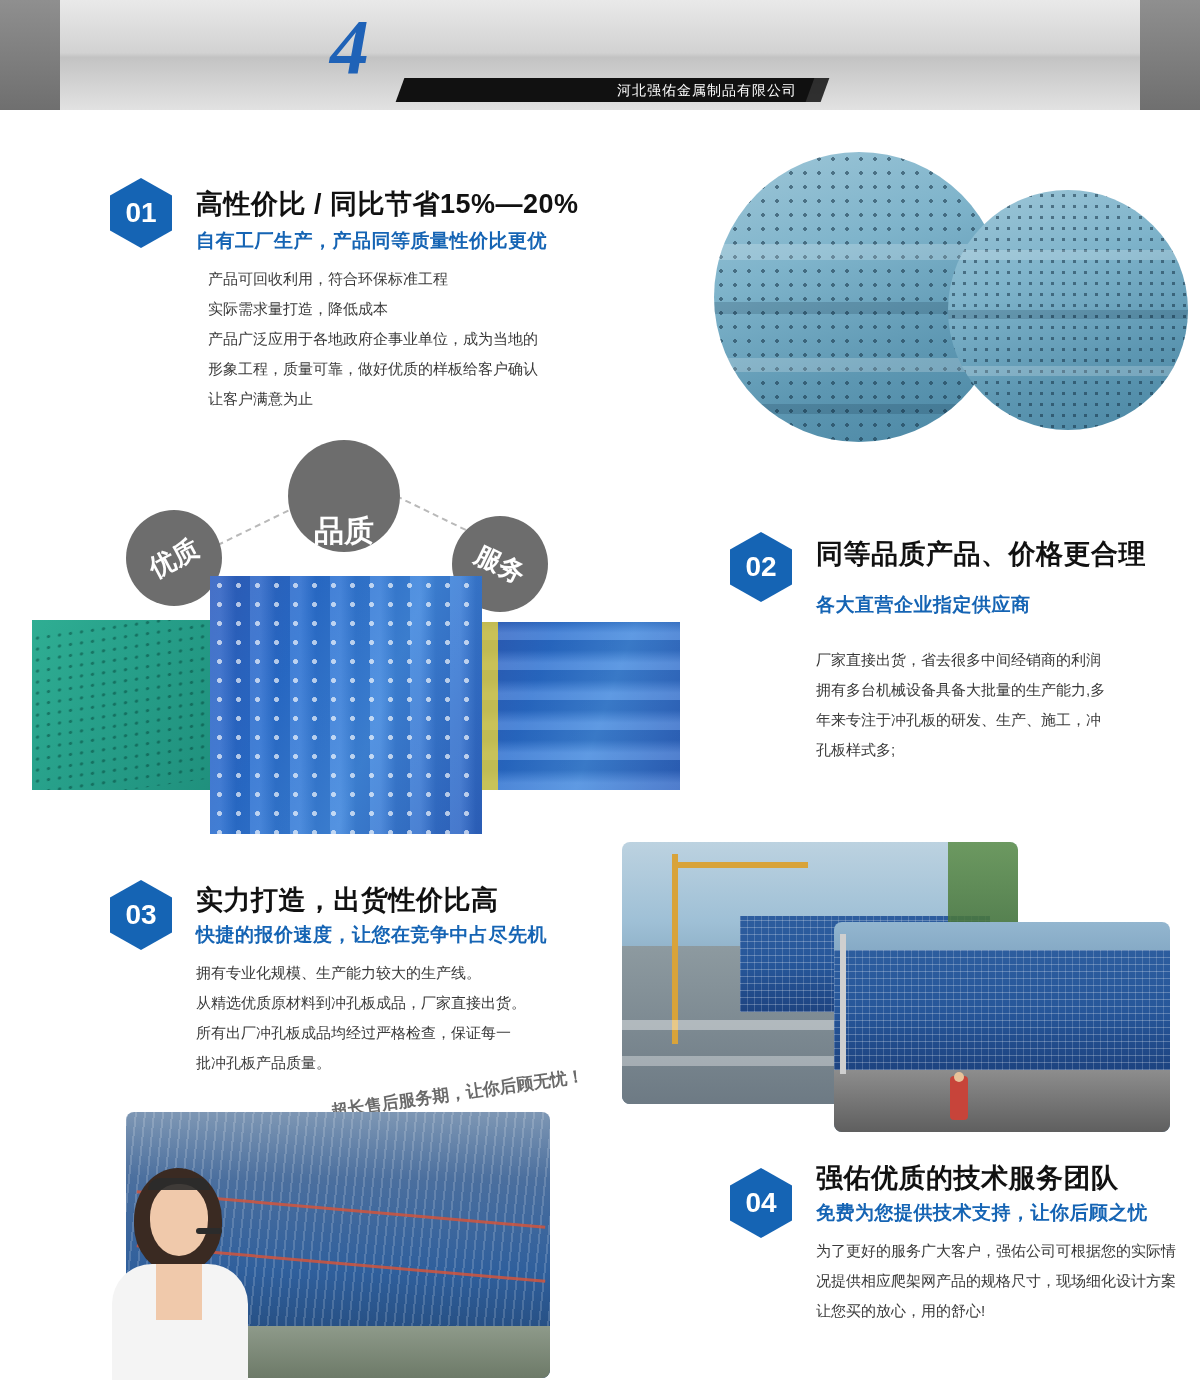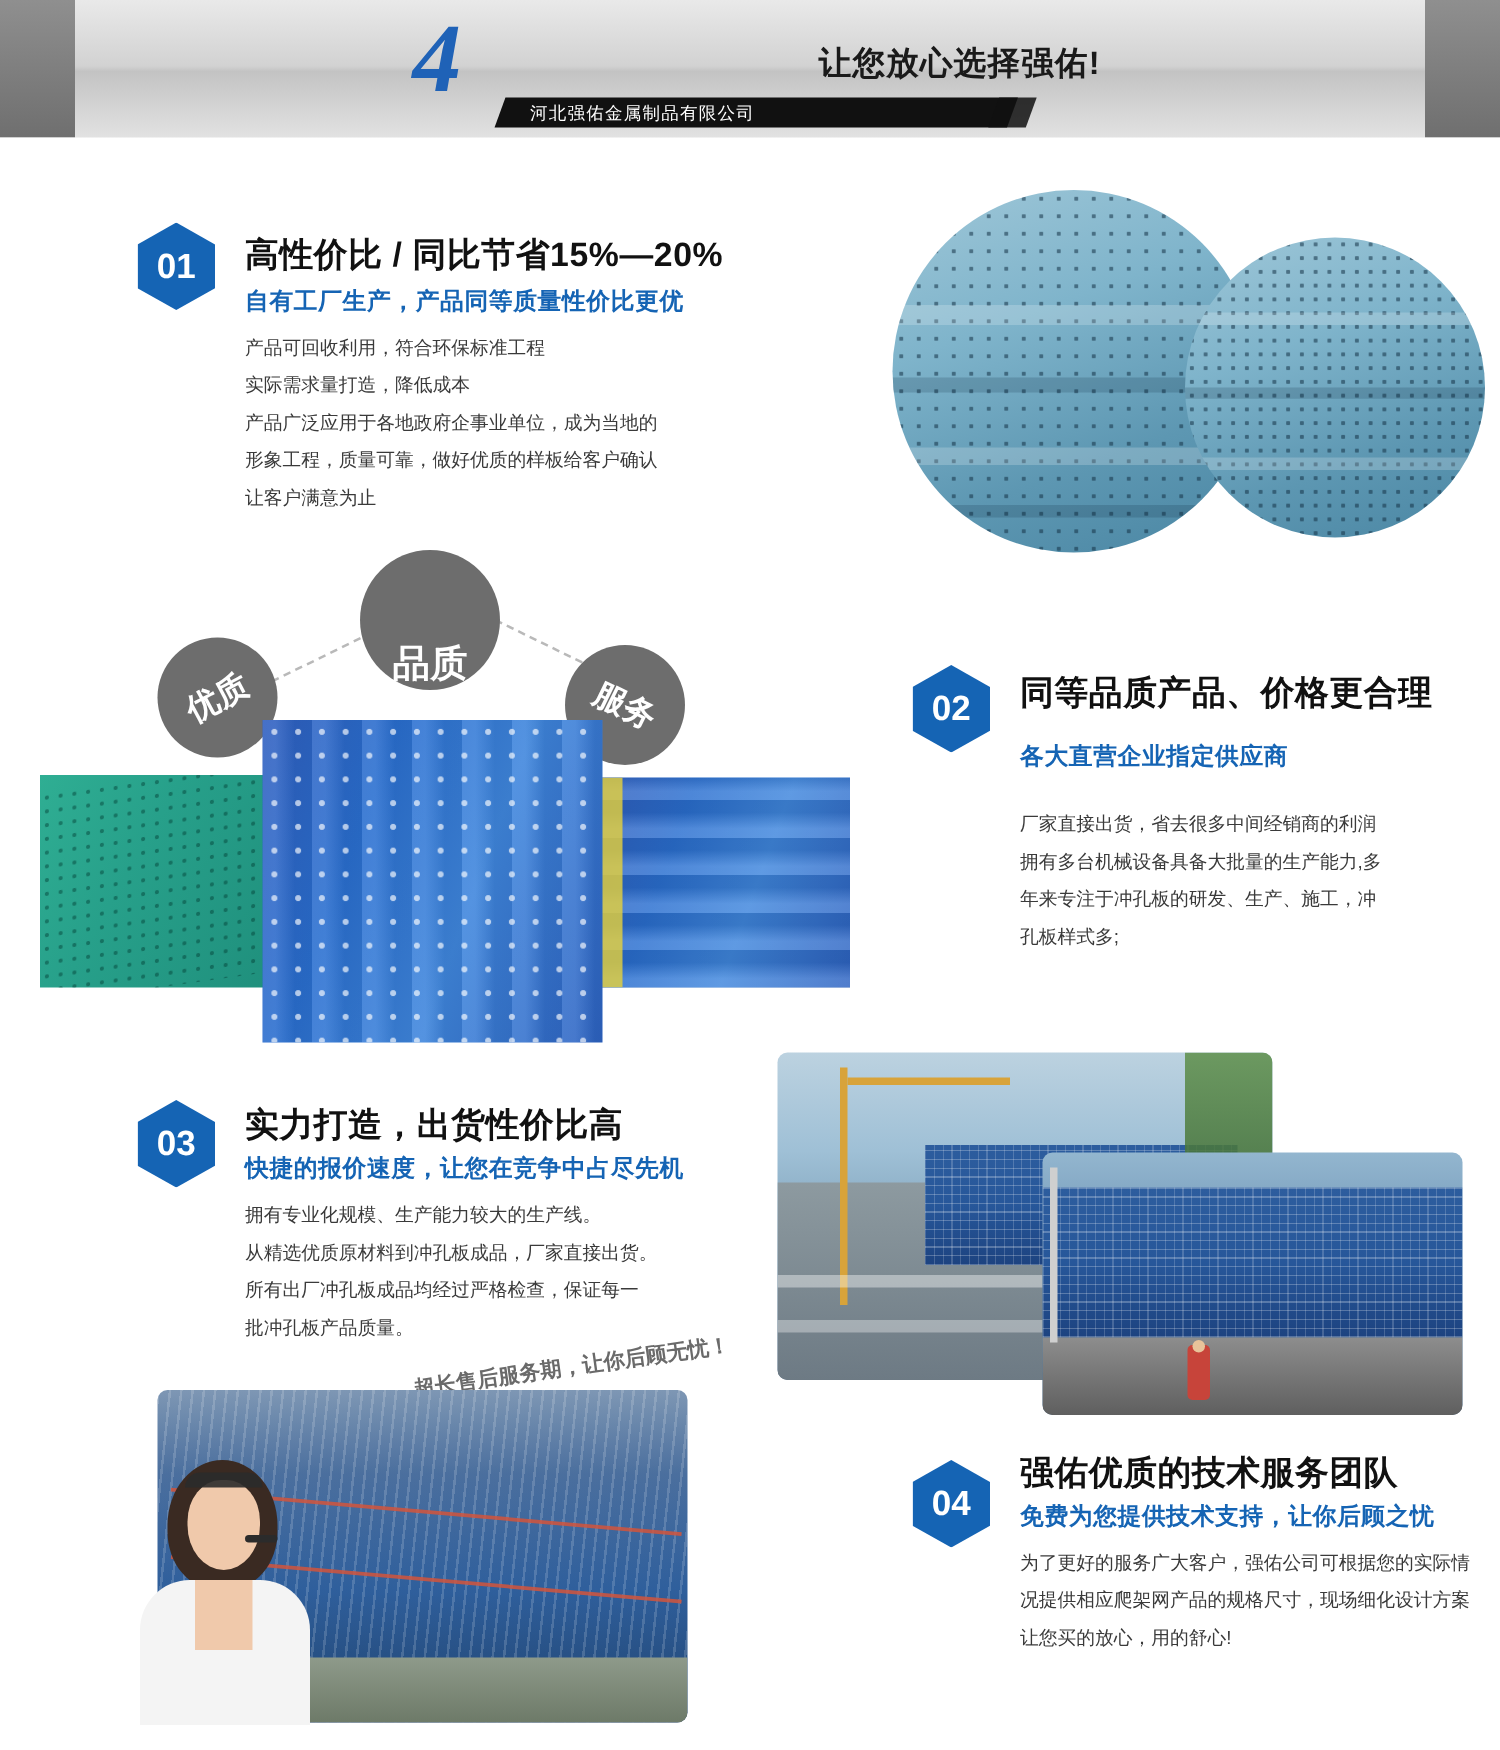--- a/index.html
+++ b/index.html
@@ -39,22 +39,22 @@
     position:absolute;left:655px;top:30px;
     font-size:26px;line-height:40px;font-weight:bold;color:#1a1a1a;
     letter-spacing:1px;
   }
   .h-bar{
     position:absolute;left:400px;top:78px;width:410px;height:24px;
     background:#111;
     transform:skewX(-20deg);
   }
   .h-bar-text{
-    position:absolute;left:424px;top:78px;width:410px;height:28px;
-    line-height:24px;text-align:left;color:#fff;font-size:14px;letter-spacing:1px;
+    position:absolute;left:387px;top:78px;width:410px;height:28px;
+    line-height:24px;text-align:right;color:#fff;font-size:14px;letter-spacing:1px;
   }
   .h-bar-tail{
     position:absolute;left:795px;top:78px;width:30px;height:24px;
     background:#111;transform:skewX(-20deg);opacity:.85;
   }
 
   
   .num-hex{
     position:absolute;width:62px;height:70px;
     background:#1564b4;
@@ -161,31 +161,30 @@
   .dashline{position:absolute;border-top:2px dashed #b9b9b9;}
 </style>
 </head>
 <body>
 
 <div class="header">
   <div class="edge-l"></div>
   <div class="edge-r"></div>
   <div class="header-inner">
     <div class="big4">4</div>
-    <div class="h-sub">让您放心选择强佑!</div>
     <div class="h-bar"></div>
     <div class="h-bar-tail"></div>
     <div class="h-bar-text">河北强佑金属制品有限公司</div>
   </div>
 </div>
 
 <div class="num-hex" style="left:110px;top:178px;">01</div>
 <div class="blk-title" style="left:196px;top:186px;">高性价比 / 同比节省15%—20%</div>
 <div class="blk-sub" style="left:196px;top:228px;">自有工厂生产，产品同等质量性价比更优</div>
-<div class="blk-body" style="left:196px;top:264px;">
+<div class="blk-body" style="left:208px;top:264px;">
   <div>产品可回收利用，符合环保标准工程</div>
   <div>实际需求量打造，降低成本</div>
   <div>产品广泛应用于各地政府企事业单位，成为当地的</div>
   <div>形象工程，质量可靠，做好优质的样板给客户确认</div>
   <div>让客户满意为止</div>
 </div>
 
 <div class="photo circ perf-sky" style="left:714px;top:152px;width:290px;height:290px;">
   <div class="perf-dots" style="background-size:14px 14px;"></div>
   <div class="perf-band" style="top:92px;height:16px;"></div>

